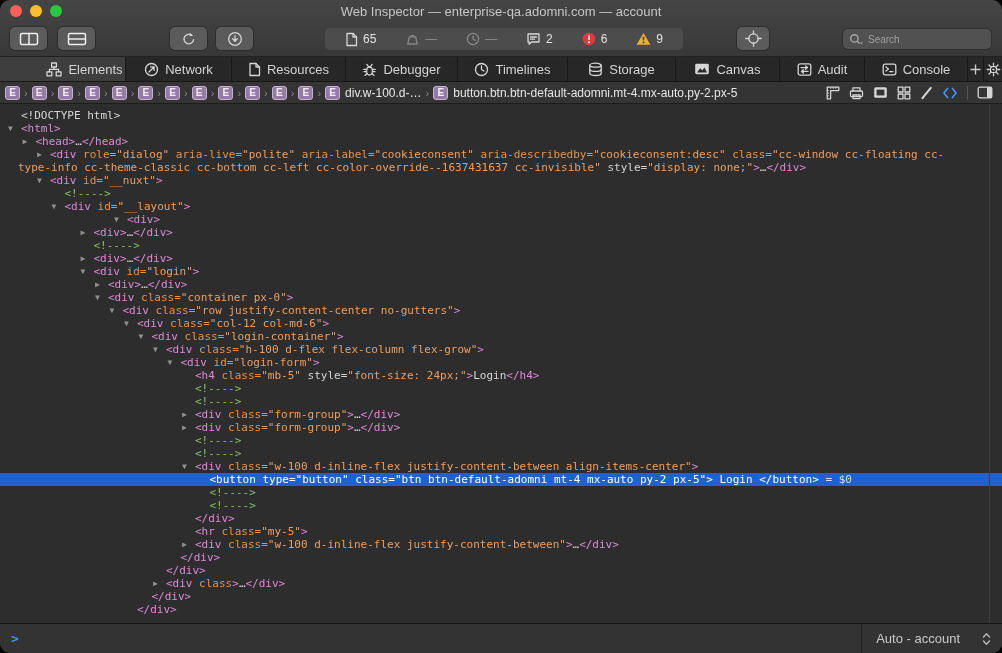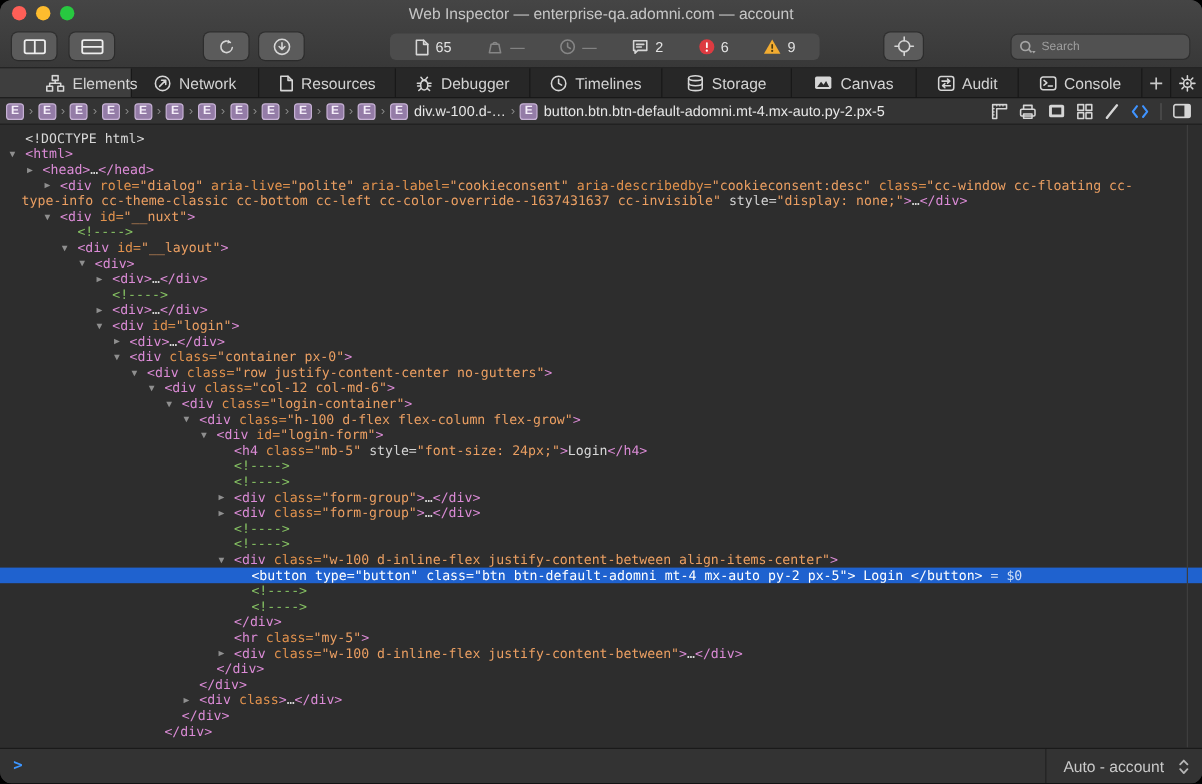--- a/index.html
+++ b/index.html
@@ -62,21 +62,21 @@
   .tk-g { color:#d8d8d8; }
   .tk-c { color:#86c263; }
   .tk-m { color:#d8d8d8; }
   .trow.selected span { color:#fff; }
   .trow.selected .tk-m { color:rgba(255,255,255,.8); }
 
   
   .bottombar { height:30px; background:#333; border-top:1px solid #151515; display:flex;
     align-items:center; padding:0 0 0 11px; }
   .prompt { color:#3c95ff; font-weight:bold; font-size:13px; font-family:"DejaVu Sans Mono",monospace; }
-  .pagezoom { margin-left:auto; display:flex; align-items:center; gap:11px; color:#c9c9c9;
+  .pagezoom { margin-left:auto; display:flex; align-items:center; gap:21px; color:#c9c9c9;
     font-size:13px; border-left:1px solid #222; padding:0 10px 0 14px; height:100%; }
   svg { display:block; }
 </style>
 </head>
 <body>
 
 <div class="window">
 
   <div class="chrome">
     <div class="titlebar">
@@ -194,21 +194,21 @@
               <path d="M11 9.4 l3 0 -1.5 2.2 z" fill="#a5a5a5"></path>
             </svg>
           </span>
         <input placeholder="Search" style="">
       </div>
     </div>
   </div>
 
   <div class="tabbar">
     <div id="tabs" style="display:flex;height:100%;">
-        <div class="tab active" style="width: 110px; padding-left: 44px;">
+        <div class="tab active" style="width: 126px; padding-left: 44px;">
           <span class="ci">
             <svg width="16" height="15" viewBox="0 0 16 15">
               <rect x="5.6" y="1" width="4.8" height="4" stroke="#d6d6d6" stroke-width="1.3" fill="none" stroke-linecap="round" stroke-linejoin="round"></rect>
               <rect x="1" y="9.8" width="4.8" height="4" stroke="#d6d6d6" stroke-width="1.3" fill="none" stroke-linecap="round" stroke-linejoin="round"></rect>
               <rect x="10.2" y="9.8" width="4.8" height="4" stroke="#d6d6d6" stroke-width="1.3" fill="none" stroke-linecap="round" stroke-linejoin="round"></rect>
               <path d="M8 5 v2.4 M3.4 9.8 V7.4 H12.6 V9.8" stroke="#d6d6d6" stroke-width="1.3" fill="none" stroke-linecap="round" stroke-linejoin="round"></path>
             </svg>
           </span>
           <span>Elements</span>
         </div>
@@ -414,21 +414,21 @@
 
   <div class="content" id="tree">
       <div class="trow" style="padding-left: 8px;"><span class="arrow"></span><span class="tk-g">&lt;!DOCTYPE html&gt;</span></div>
       <div class="trow" style="padding-left: 8px;"><span class="arrow">▼</span><span class="tk-t">&lt;html&gt;</span></div>
       <div class="trow" style="padding-left: 22.5px;"><span class="arrow">▶</span><span class="tk-t">&lt;head&gt;</span><span class="tk-g">…</span><span class="tk-t">&lt;/head&gt;</span></div>
       <div class="trow" style="padding-left: 37px;"><span class="arrow">▶</span><span class="tk-t">&lt;div</span><span class="tk-a"> role=</span><span class="tk-v">"dialog"</span><span class="tk-a"> aria-live=</span><span class="tk-v">"polite"</span><span class="tk-a"> aria-label=</span><span class="tk-v">"cookieconsent"</span><span class="tk-a"> aria-describedby=</span><span class="tk-v">"cookieconsent:desc"</span><span class="tk-a"> class=</span><span class="tk-v">"cc-window cc-floating cc-</span></div>
       <div class="trow" style="padding-left: 18px;"><span class="tk-v">type-info cc-theme-classic cc-bottom cc-left cc-color-override--1637431637 cc-invisible"</span><span class="tk-s"> style=</span><span class="tk-v">"display: none;"</span><span class="tk-t">&gt;</span><span class="tk-g">…</span><span class="tk-t">&lt;/div&gt;</span></div>
       <div class="trow" style="padding-left: 37px;"><span class="arrow">▼</span><span class="tk-t">&lt;div</span><span class="tk-a"> id=</span><span class="tk-v">"__nuxt"</span><span class="tk-t">&gt;</span></div>
       <div class="trow" style="padding-left: 51.5px;"><span class="arrow"></span><span class="tk-c">&lt;!----&gt;</span></div>
       <div class="trow" style="padding-left: 51.5px;"><span class="arrow">▼</span><span class="tk-t">&lt;div</span><span class="tk-a"> id=</span><span class="tk-v">"__layout"</span><span class="tk-t">&gt;</span></div>
-      <div class="trow" style="padding-left: 66px;"><span class="arrow">▼</span><span class="tk-t">&lt;div&gt;</span></div>
+      <div class="trow" style="padding-left: 66px; margin-left: 48px;"><span class="arrow">▼</span><span class="tk-t">&lt;div&gt;</span></div>
       <div class="trow" style="padding-left: 80.5px;"><span class="arrow">▶</span><span class="tk-t">&lt;div&gt;</span><span class="tk-g">…</span><span class="tk-t">&lt;/div&gt;</span></div>
       <div class="trow" style="padding-left: 80.5px;"><span class="arrow"></span><span class="tk-c">&lt;!----&gt;</span></div>
       <div class="trow" style="padding-left: 80.5px;"><span class="arrow">▶</span><span class="tk-t">&lt;div&gt;</span><span class="tk-g">…</span><span class="tk-t">&lt;/div&gt;</span></div>
       <div class="trow" style="padding-left: 80.5px;"><span class="arrow">▼</span><span class="tk-t">&lt;div</span><span class="tk-a"> id=</span><span class="tk-v">"login"</span><span class="tk-t">&gt;</span></div>
       <div class="trow" style="padding-left: 95px;"><span class="arrow">▶</span><span class="tk-t">&lt;div&gt;</span><span class="tk-g">…</span><span class="tk-t">&lt;/div&gt;</span></div>
       <div class="trow" style="padding-left: 95px;"><span class="arrow">▼</span><span class="tk-t">&lt;div</span><span class="tk-a"> class=</span><span class="tk-v">"container px-0"</span><span class="tk-t">&gt;</span></div>
       <div class="trow" style="padding-left: 109.5px;"><span class="arrow">▼</span><span class="tk-t">&lt;div</span><span class="tk-a"> class=</span><span class="tk-v">"row justify-content-center no-gutters"</span><span class="tk-t">&gt;</span></div>
       <div class="trow" style="padding-left: 124px;"><span class="arrow">▼</span><span class="tk-t">&lt;div</span><span class="tk-a"> class=</span><span class="tk-v">"col-12 col-md-6"</span><span class="tk-t">&gt;</span></div>
       <div class="trow" style="padding-left: 138.5px;"><span class="arrow">▼</span><span class="tk-t">&lt;div</span><span class="tk-a"> class=</span><span class="tk-v">"login-container"</span><span class="tk-t">&gt;</span></div>
       <div class="trow" style="padding-left: 153px;"><span class="arrow">▼</span><span class="tk-t">&lt;div</span><span class="tk-a"> class=</span><span class="tk-v">"h-100 d-flex flex-column flex-grow"</span><span class="tk-t">&gt;</span></div>

